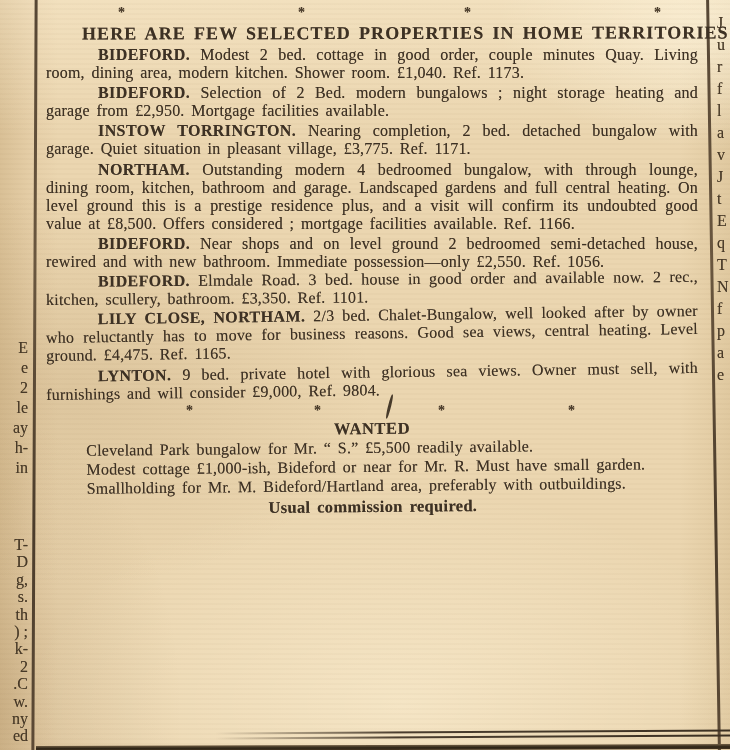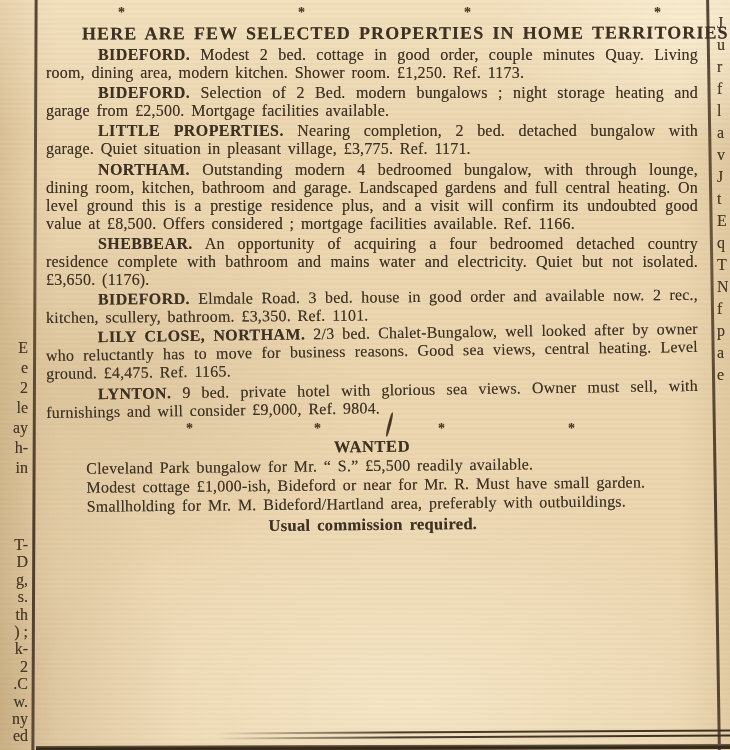--- a/index.html
+++ b/index.html
@@ -116,25 +116,25 @@
 
     <div class="star-row">
       <span class="star" style="left:72px">*</span>
       <span class="star" style="left:252px">*</span>
       <span class="star" style="left:418px">*</span>
       <span class="star" style="left:608px">*</span>
     </div>
 
     <div class="headline">HERE ARE FEW SELECTED PROPERTIES IN HOME TERRITORIES</div>
 
-    <p class="listing l3"><span class="place">BIDEFORD.</span> <span>Modest 2 bed. cottage in good order, couple minutes Quay. Living room, dining area, modern kitchen. Shower room. £1,250. Ref. 1173.</span></p>
-    <p class="listing l4"><span class="place">BIDEFORD.</span> <span>Selection of 2 Bed. modern bungalows ; night storage heating and garage from £2,500. Mortgage facilities available.</span></p>
-    <p class="listing l5"><span class="place">LITTLE PROPERTIES.</span> <span>Nearing completion, 2 bed. detached bungalow with garage. Quiet situation in pleasant village, £3,775. Ref. 1171.</span></p>
+    <p class="listing l3"><span class="place">BIDEFORD.</span> <span>Modest 2 bed. cottage in good order, couple minutes Quay. Living room, dining area, modern kitchen. Shower room. £1,040. Ref. 1173.</span></p>
+    <p class="listing l4"><span class="place">BIDEFORD.</span> <span>Selection of 2 Bed. modern bungalows ; night storage heating and garage from £2,950. Mortgage facilities available.</span></p>
+    <p class="listing l5"><span class="place">INSTOW TORRINGTON.</span> <span>Nearing completion, 2 bed. detached bungalow with garage. Quiet situation in pleasant village, £3,775. Ref. 1171.</span></p>
     <p class="listing l6"><span class="place">NORTHAM.</span> <span>Outstanding modern 4 bedroomed bungalow, with through lounge, dining room, kitchen, bathroom and garage. Landscaped gardens and full central heating. On level ground this is a prestige residence plus, and a visit will confirm its undoubted good value at £8,500. Offers considered ; mortgage facilities available. Ref. 1166.</span></p>
-    <p class="listing l8"><span class="place">SHEBBEAR.</span> <span>An opportunity of acquiring a four bedroomed detached country residence complete with bathroom and mains water and electricity. Quiet but not isolated. £3,650. (1176).</span></p>
+    <p class="listing l7"><span class="place">BIDEFORD.</span> <span>Near shops and on level ground 2 bedroomed semi-detached house, rewired and with new bathroom. Immediate possession—only £2,550. Ref. 1056.</span></p>
     <p class="listing l9"><span class="place">BIDEFORD.</span> <span>Elmdale Road. 3 bed. house in good order and available now. 2 rec., kitchen, scullery, bathroom. £3,350. Ref. 1101.</span></p>
     <p class="listing l10"><span class="place">LILY CLOSE, NORTHAM.</span> <span>2/3 bed. Chalet-Bungalow, well looked after by owner who reluctantly has to move for business reasons. Good sea views, central heating. Level ground. £4,475. Ref. 1165.</span></p>
     <p class="listing l11"><span class="place">LYNTON.</span> <span>9 bed. private hotel with glorious sea views. Owner must sell, with furnishings and will consider £9,000, Ref. 9804.</span></p>
 
     <div class="star-row">
       <span class="star" style="left:140px">*</span>
       <span class="star" style="left:268px">*</span>
       <span class="star" style="left:392px">*</span>
       <span class="star" style="left:522px">*</span>
       <span class="pen-mark" style="left:342px;top:-12px"></span>

